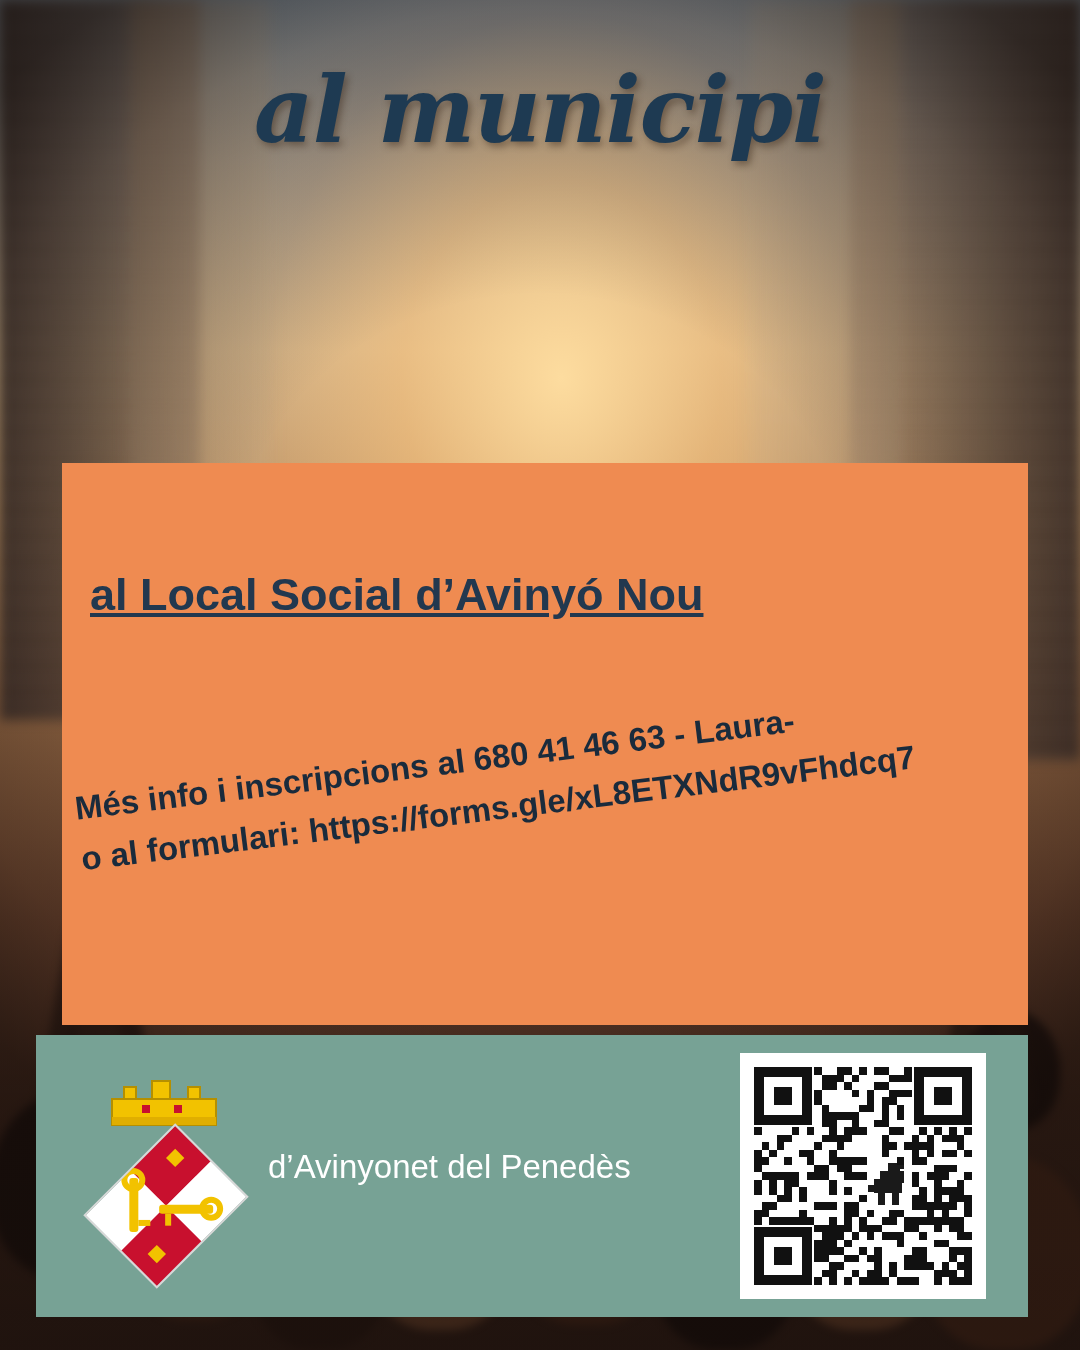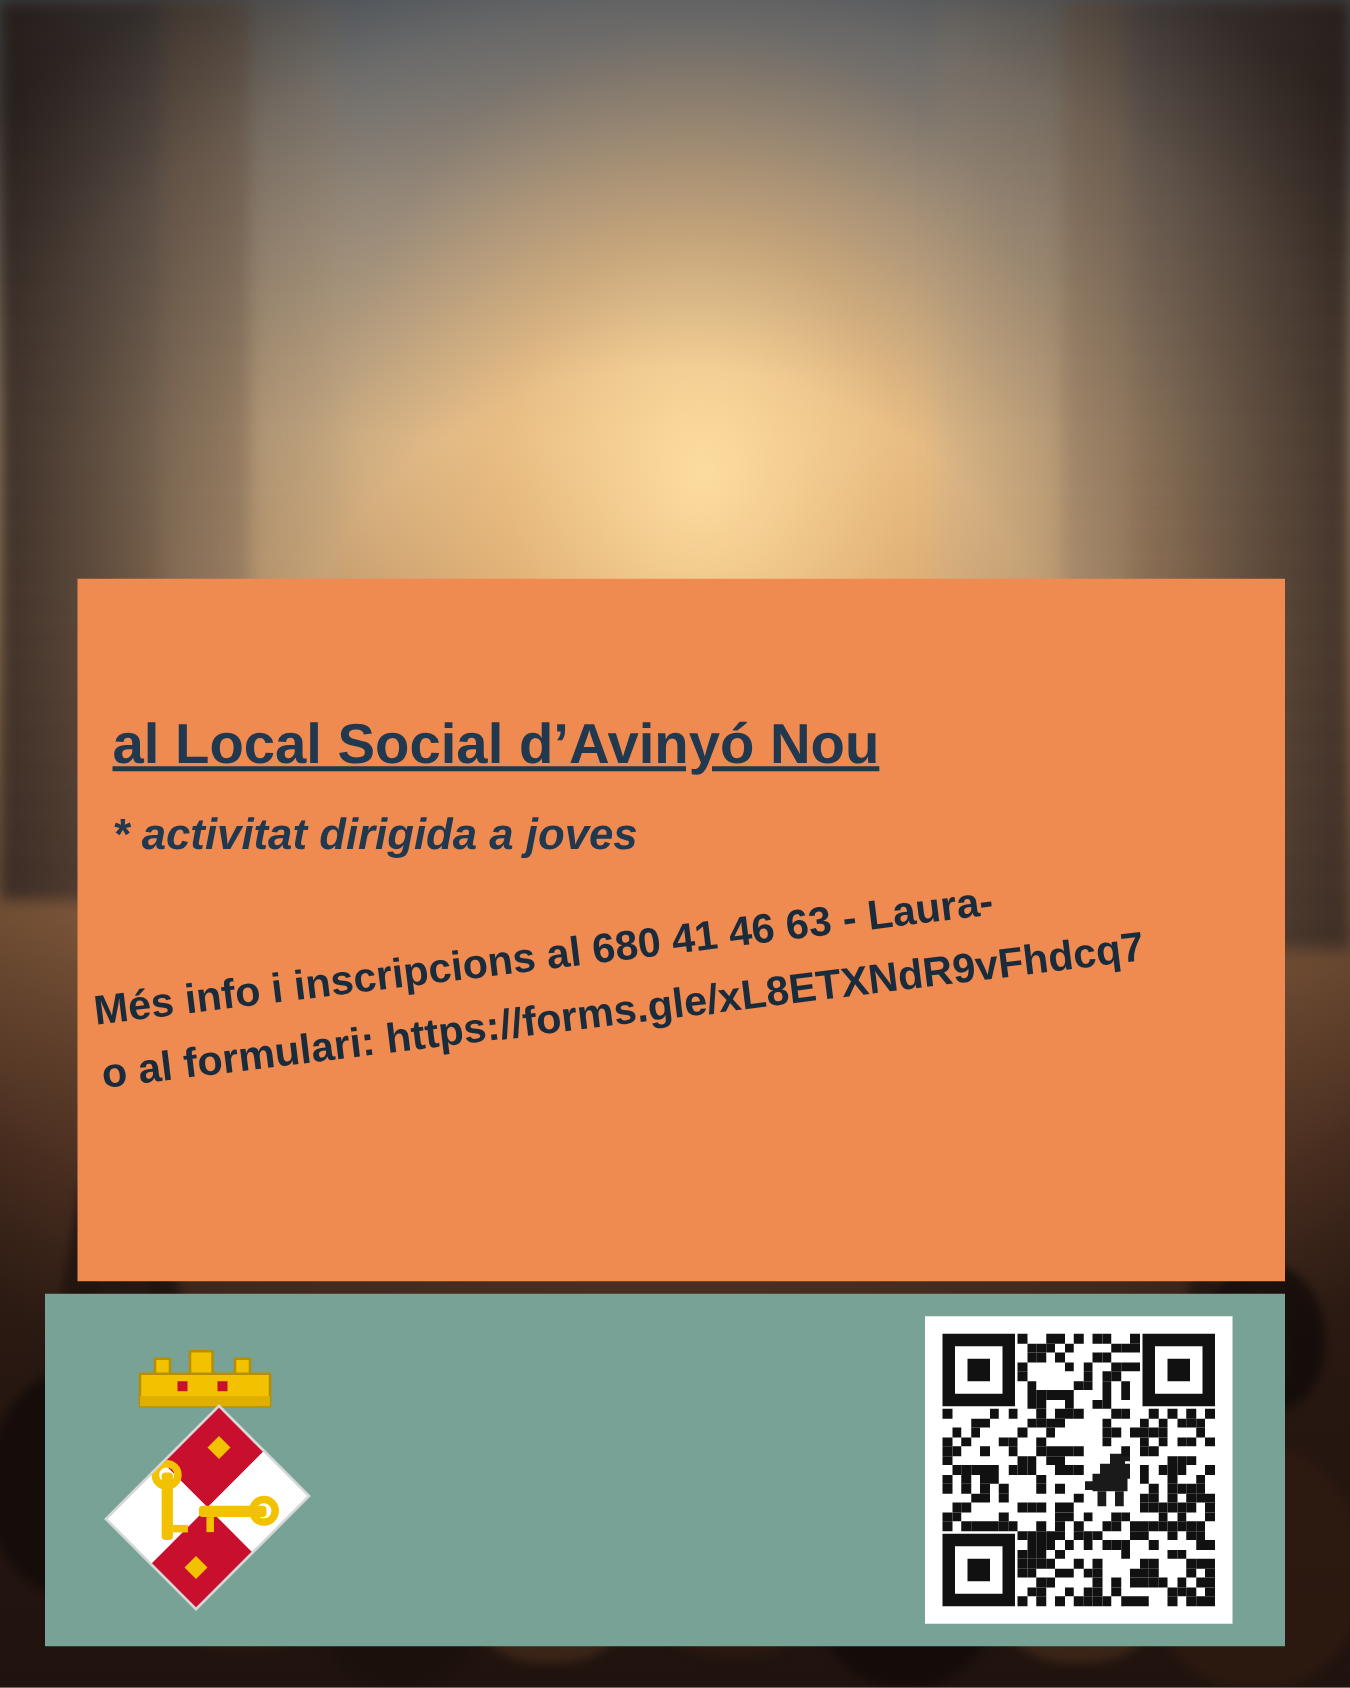--- a/index.html
+++ b/index.html
@@ -333,25 +333,25 @@
       <div class="arm" style="left:36px;  top:210px; width:26px; height:190px; transform: rotate(10deg);"></div>
       <div class="arm" style="left:140px; top:250px; width:22px; height:160px; transform: rotate(-12deg);"></div>
       <div class="arm" style="left:1010px; top:180px; width:26px; height:220px; transform: rotate(-8deg);"></div>
       <div class="arm" style="left:930px; top:255px; width:20px; height:150px; transform: rotate(14deg);"></div>
     </div>
 
     <div class="vignette"></div>
   </div>
 
   <div class="title-block">
+    <span class="title-line">al municipi</span>
   </div>
 
   <div class="orange-panel">
     <div class="when-line when-2">al Local Social d’Avinyó Nou</div>
-    <div class="note-line note-1"> * activitat dirigida a joves</div>
 
     <div class="rotated-info">
       <div class="rot-line">Més info i inscripcions al 680 41 46 63 - Laura-</div>
       <div class="rot-line">o al formulari: https://forms.gle/xL8ETXNdR9vFhdcq7</div>
     </div>
   </div>
 
   <div class="green-panel">
 
     <div class="crest">
@@ -371,20 +371,21 @@
         <div class="shield-q q-bl"></div>
         <div class="shield-q q-br"></div>
         <div class="small-sq" style="left:16px; top:16px;"></div>
         <div class="small-sq" style="right:16px; bottom:16px;"></div>
         <div class="key" style="left:62px; top:24px; transform: rotate(45deg);"></div>
         <div class="key" style="left:22px; top:58px; transform: rotate(-45deg);"></div>
       </div>
     </div>
 
     <div class="org-name">
+      <span class="l2">d’Avinyonet del Penedès</span>
     </div>
 
     <div class="qr-wrap">
       <div class="qr" id="qr-canvas">
         <div class="finder" style="left:0;    top:0;">
             <i></i>
           </div>
         <div class="finder" style="right:0;   top:0;">
             <i></i>
           </div>

